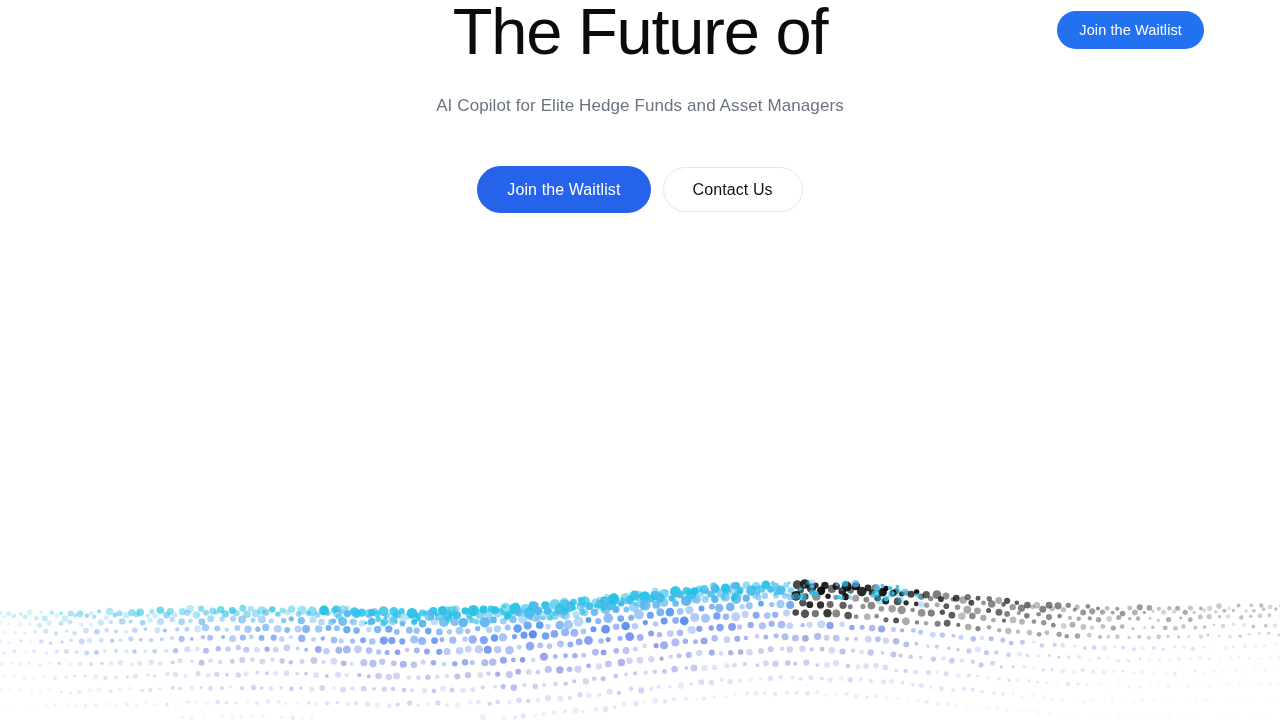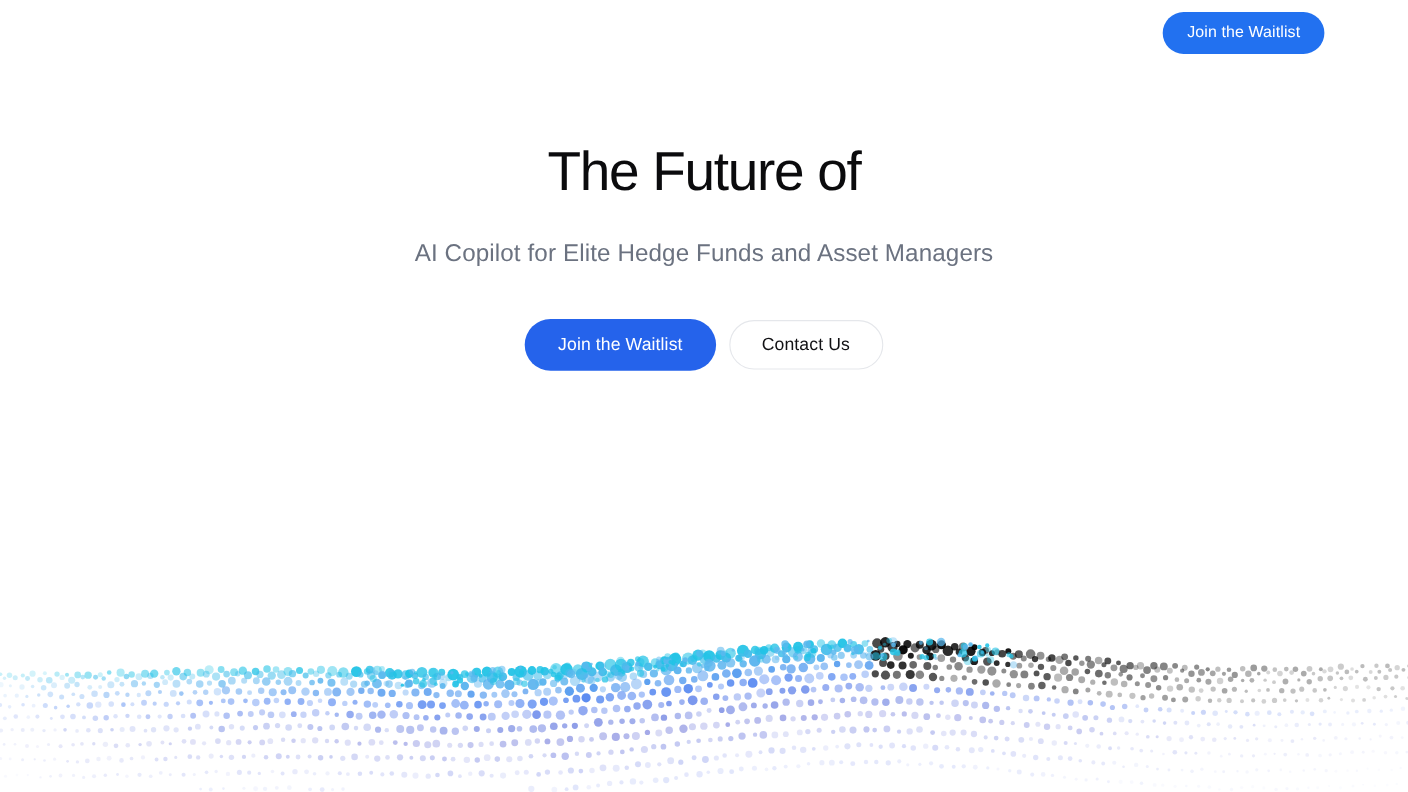--- a/index.html
+++ b/index.html
@@ -55,35 +55,34 @@
     top:0; left:0;
     width:1280px;
     height:430px;
     display:flex;
     flex-direction:column;
     align-items:center;
     z-index:10;
   }
 
   .hero-title {
-    margin-top:124px;
     font-family:"Liberation Sans", sans-serif;
-    font-size:50px;
+    font-size:65px;
     font-weight:400;
     line-height:64px;
     letter-spacing:-1.2px;
     color:#0b0b0d;
     text-align:center;
   }
   .hero-title .line { display:block; }
 
   .hero-subtitle {
     margin-top:30px;
     font-family:"Liberation Sans", sans-serif;
-    font-size:22px;
+    font-size:17px;
     font-weight:400;
     line-height:24px;
     letter-spacing:0.1px;
     color:#6b7280;
     text-align:center;
   }
 
   .cta-row {
     margin-top:48px;
     display:flex;

